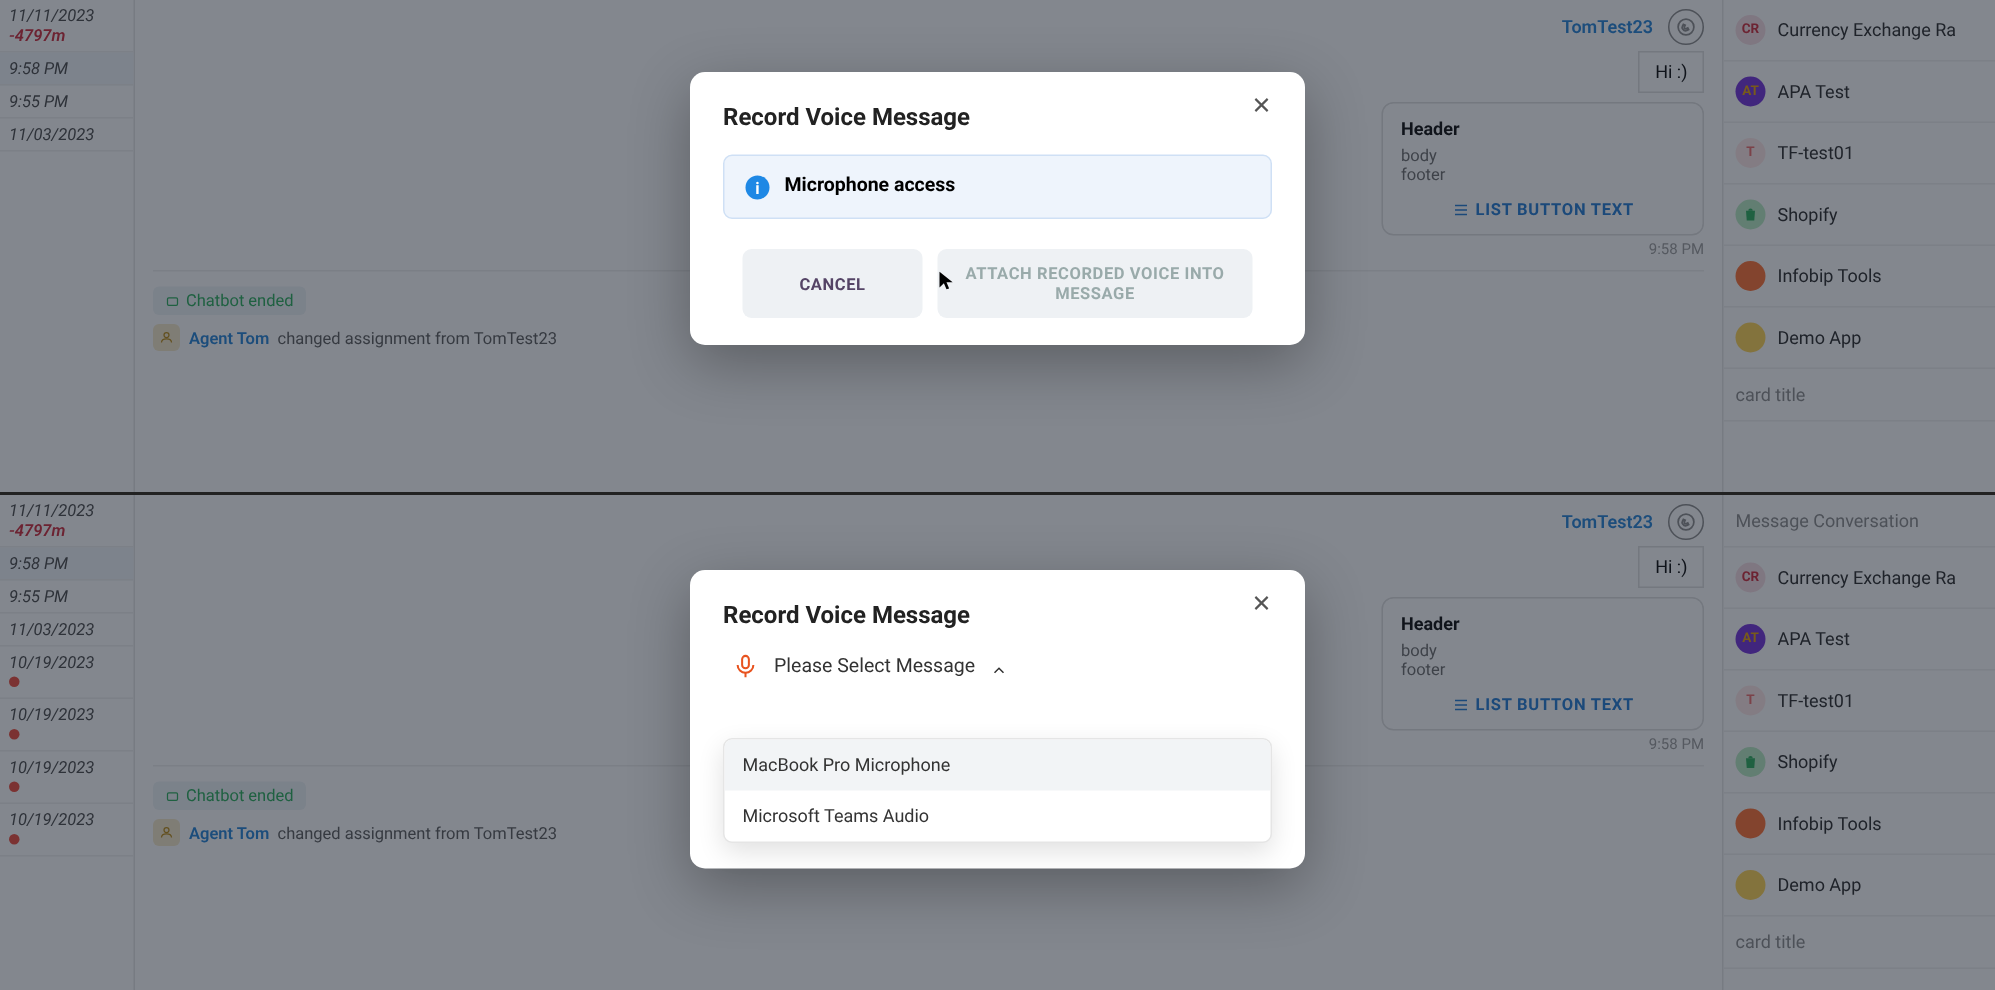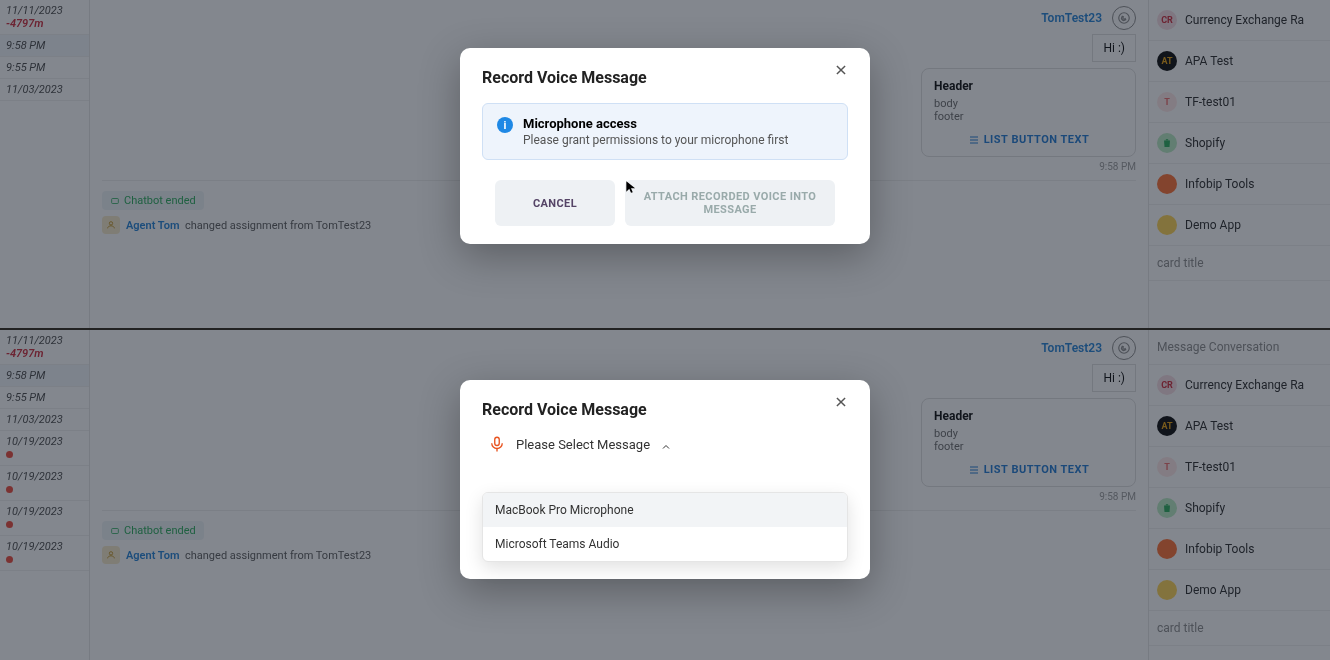--- a/index.html
+++ b/index.html
@@ -32,21 +32,21 @@
 .mid .chip svg { width:10px; height:10px; vertical-align:middle; margin-right:4px; stroke:#2a5; fill:none; stroke-width:2; }
 .mid .agent { font-size:11px; color:#555; margin-top:6px; display:flex; align-items:center; gap:6px; }
 .mid .agent .aico { width:18px; height:18px; background:#f7e9c7; border-radius:4px; display:inline-flex; align-items:center; justify-content:center; }
 .mid .agent .aico svg { width:10px; height:10px; stroke:#b8860b; fill:none; stroke-width:2; }
 .mid .agent .nm { color:#1c7ed6; font-weight:600; }
 
 .right { width: 182px; background:#fff; border-left:1px solid #e5e5e5; font-size:12px; overflow:hidden; }
 .r-item { display:flex; align-items:center; gap:8px; padding:10px 8px; border-bottom:1px solid #f0f0f0; color:#222; }
 .r-item .badge { width:20px; height:20px; border-radius:50%; display:flex; align-items:center; justify-content:center; font-size:9px; font-weight:700; color:#fff; flex-shrink:0; }
 .b-cr{background:#d46; color:#a13 !important; background:#f7dbe2; } .b-cr{ color:#c23 !important; }
-.b-at{background:#000000; color:#e69b00 !important;}
+.b-at{background:#6d28d9; color:#e69b00 !important;}
 .b-t{background:#ffe7e7; color:#e66 !important;}
 .b-sh{background:#b7eac0; color:#2a5 !important;} .b-sh svg{width:12px;height:12px;fill:#2a5;}
 .b-it{background:#ff6a2b;}
 .b-da{background:#ffd24d; color:#b8860b !important;}
 .r-item.plain { color:#888; }
 
 .overlay { position:absolute; inset:0; background:rgba(30,36,50,.55); display:flex; align-items:flex-start; justify-content:center; }
 .modal { background:#fff; border-radius:10px; width:410px; margin-top:48px; padding:20px 22px 18px; box-shadow:0 12px 40px rgba(0,0,0,.3); position:relative; }
 .half.bottom .modal { margin-top:50px; }
 .modal h2 { font-size:16px; font-weight:700; color:#222; margin-bottom:16px; }
@@ -179,21 +179,20 @@
     <div class="modal">
       <div class="close"><svg viewBox="0 0 24 24">
             <line x1="5" y1="5" x2="19" y2="19"></line>
             <line x1="19" y1="5" x2="5" y2="19"></line>
           </svg></div>
       <h2>Record Voice Message</h2>
       <div class="alert">
         <div class="iico">i</div>
         <div>
           <div class="atitle">Microphone access</div>
-          <div class="abody">Please grant permissions to your microphone first</div>
         </div>
       </div>
       <div class="btnrow">
         <button class="btn cancel">CANCEL</button>
         <button class="btn attach">ATTACH RECORDED VOICE INTO MESSAGE</button>
       </div>
       <div class="cursor" style="left:164px; top:130px;"><svg viewBox="0 0 24 24">
             <path d="M4 2l0 18 5-5 3 7 3-1-3-7 7 0z"></path>
           </svg></div>
     </div>

